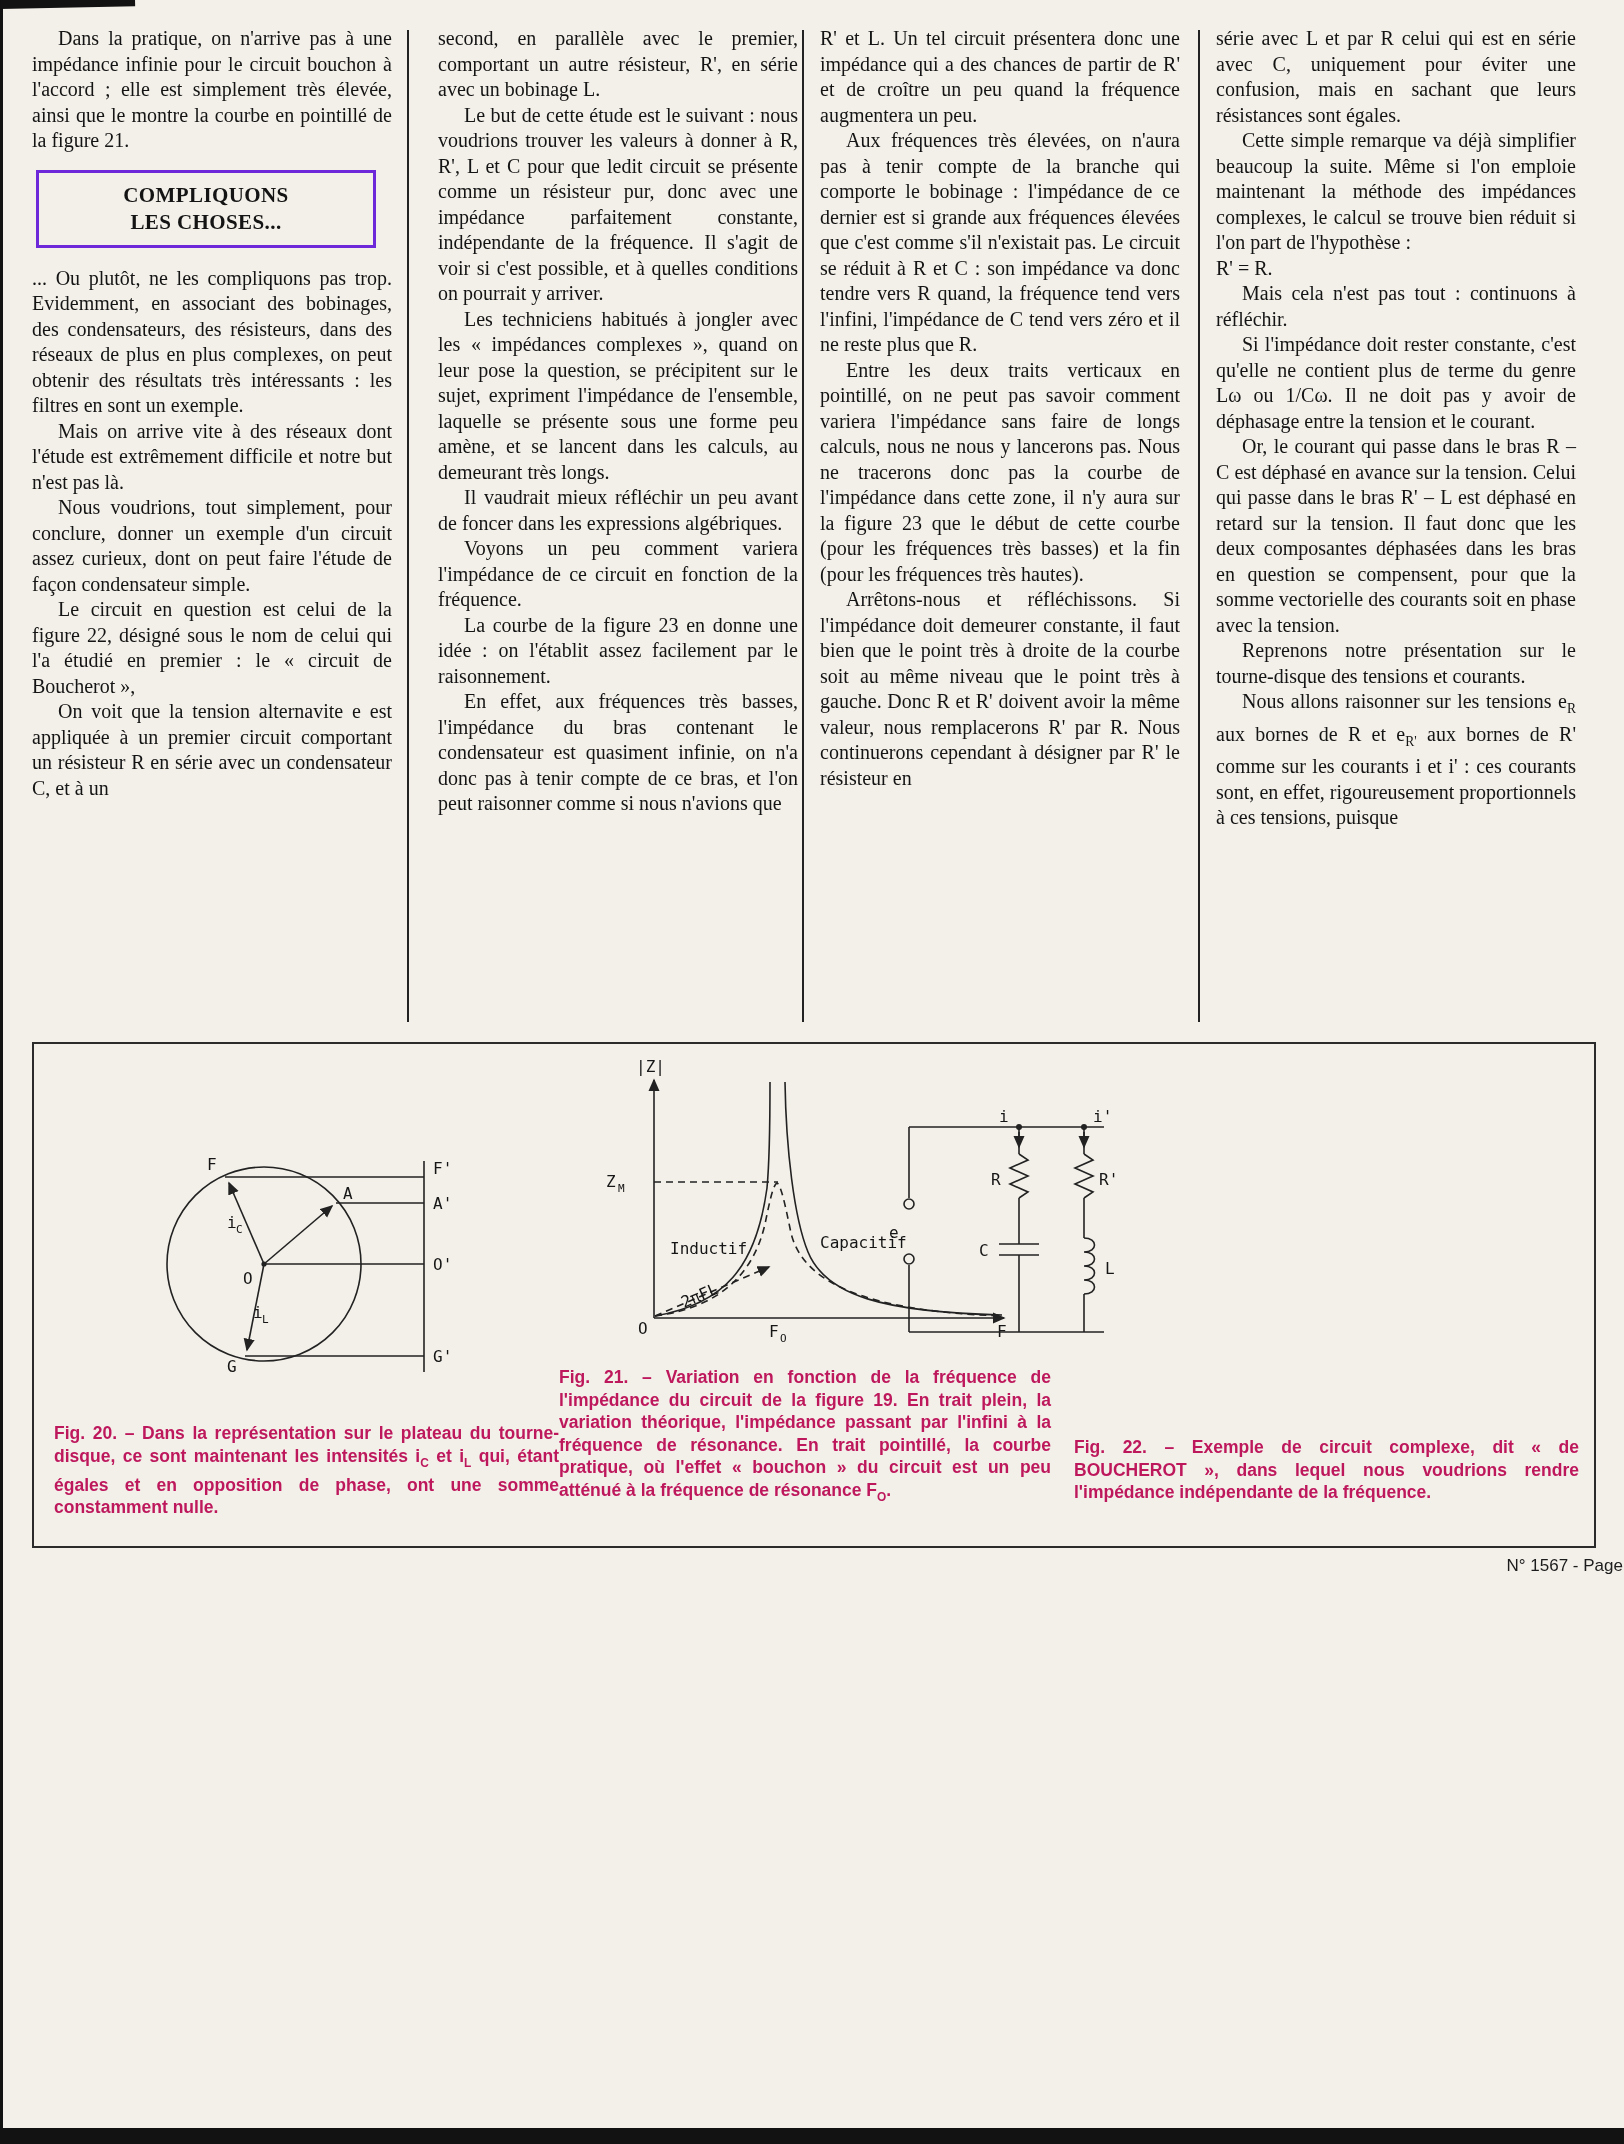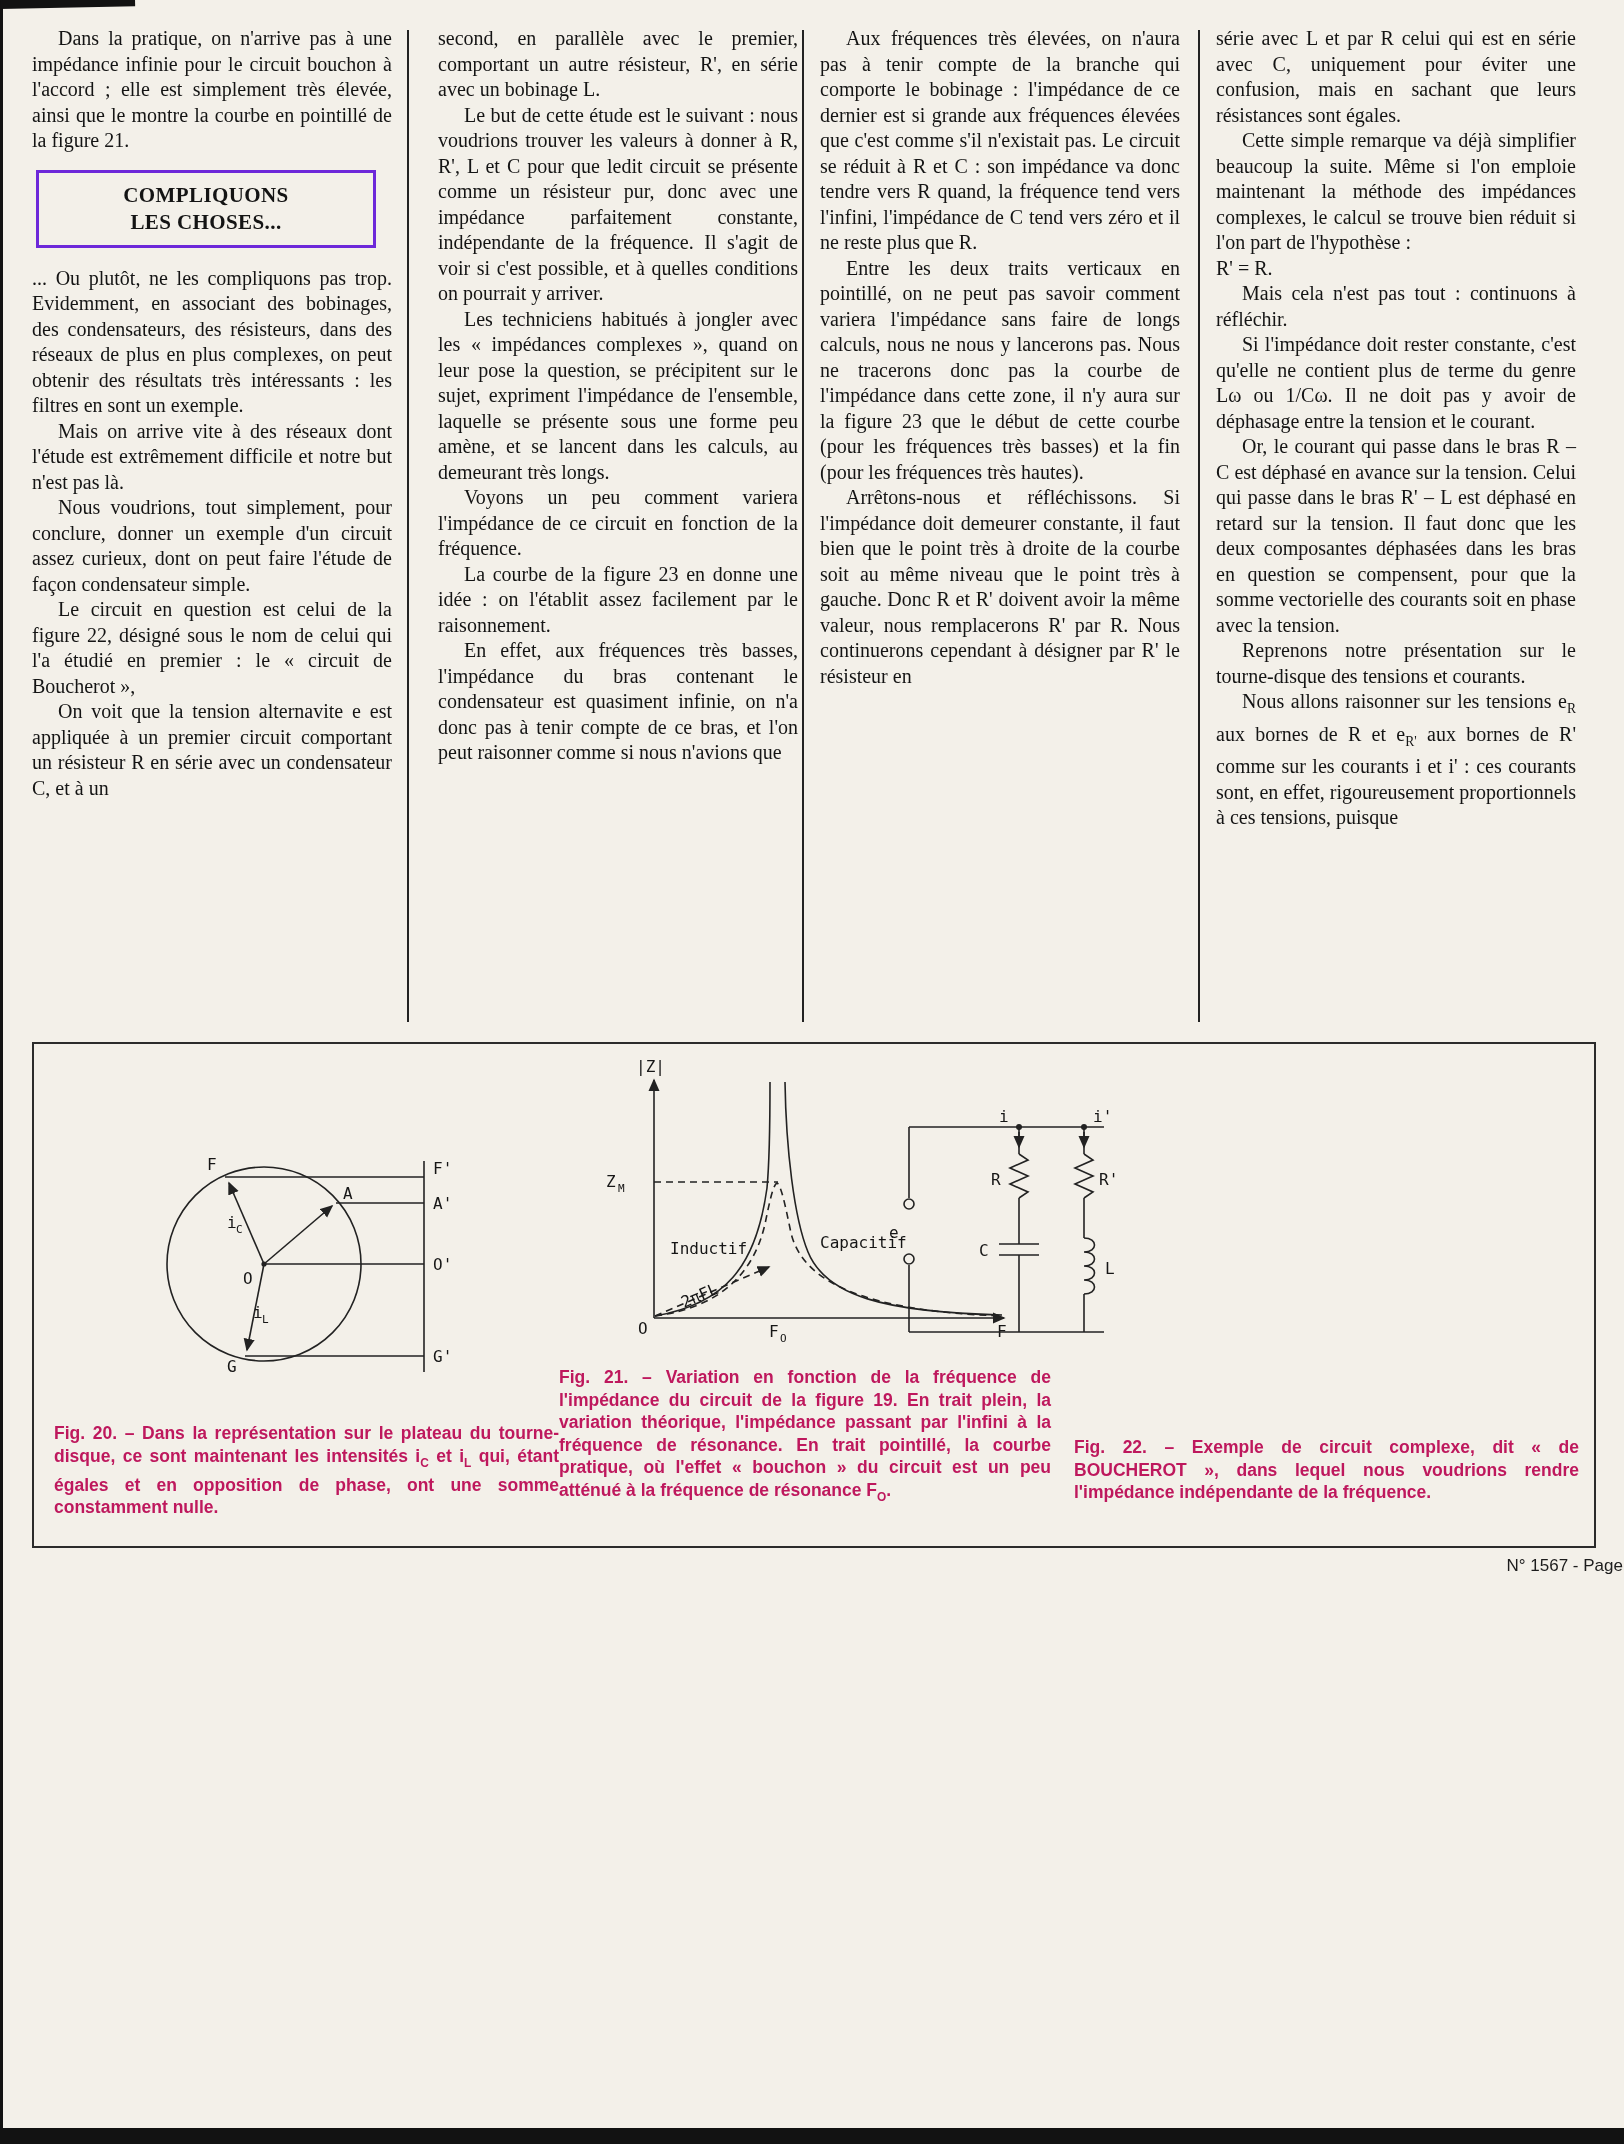--- a/index.html
+++ b/index.html
@@ -93,26 +93,28 @@
     <p>Mais on arrive vite à des réseaux dont l'étude est extrêmement difficile et notre but n'est pas là.</p>
     <p>Nous voudrions, tout simplement, pour conclure, donner un exemple d'un circuit assez curieux, dont on peut faire l'étude de façon condensateur simple.</p>
     <p>Le circuit en question est celui de la figure 22, désigné sous le nom de celui qui l'a étudié en premier : le « circuit de Boucherot »,</p>
     <p>On voit que la tension alternavite e est appliquée à un premier circuit comportant un résisteur R en série avec un condensateur C, et à un</p>
   </div>
 
   <div class="col col-2">
     <p class="noindent">second, en parallèle avec le premier, comportant un autre résisteur, R', en série avec un bobinage L.</p>
     <p>Le but de cette étude est le suivant : nous voudrions trouver les valeurs à donner à R, R', L et C pour que ledit circuit se présente comme un résisteur pur, donc avec une impédance parfaitement constante, indépendante de la fréquence. Il s'agit de voir si c'est possible, et à quelles conditions on pourrait y arriver.</p>
     <p>Les techniciens habitués à jongler avec les « impédances complexes », quand on leur pose la question, se précipitent sur le sujet, expriment l'impédance de l'ensemble, laquelle se présente sous une forme peu amène, et se lancent dans les calculs, au demeurant très longs.</p>
+    <p>Il vaudrait mieux réfléchir un peu avant de foncer dans les expressions algébriques.</p>
     <p>Voyons un peu comment variera l'impédance de ce circuit en fonction de la fréquence.</p>
     <p>La courbe de la figure 23 en donne une idée : on l'établit assez facilement par le raisonnement.</p>
     <p>En effet, aux fréquences très basses, l'impédance du bras contenant le condensateur est quasiment infinie, on n'a donc pas à tenir compte de ce bras, et l'on peut raisonner comme si nous n'avions que</p>
   </div>
 
   <div class="col col-3">
+    <p class="noindent">R' et L. Un tel circuit présentera donc une impédance qui a des chances de partir de R' et de croître un peu quand la fréquence augmentera un peu.</p>
     <p>Aux fréquences très élevées, on n'aura pas à tenir compte de la branche qui comporte le bobinage : l'impédance de ce dernier est si grande aux fréquences élevées que c'est comme s'il n'existait pas. Le circuit se réduit à R et C : son impédance va donc tendre vers R quand, la fréquence tend vers l'infini, l'impédance de C tend vers zéro et il ne reste plus que R.</p>
     <p>Entre les deux traits verticaux en pointillé, on ne peut pas savoir comment variera l'impédance sans faire de longs calculs, nous ne nous y lancerons pas. Nous ne tracerons donc pas la courbe de l'impédance dans cette zone, il n'y aura sur la figure 23 que le début de cette courbe (pour les fréquences très basses) et la fin (pour les fréquences très hautes).</p>
     <p>Arrêtons-nous et réfléchissons. Si l'impédance doit demeurer constante, il faut bien que le point très à droite de la courbe soit au même niveau que le point très à gauche. Donc R et R' doivent avoir la même valeur, nous remplacerons R' par R. Nous continuerons cependant à désigner par R' le résisteur en</p>
   </div>
 
   <div class="col col-4">
     <p class="noindent">série avec L et par R celui qui est en série avec C, uniquement pour éviter une confusion, mais en sachant que leurs résistances sont égales.</p>
     <p>Cette simple remarque va déjà simplifier beaucoup la suite. Même si l'on emploie maintenant la méthode des impédances complexes, le calcul se trouve bien réduit si l'on part de l'hypothèse :</p>
     <p class="noindent">R' = R.</p>
     <p>Mais cela n'est pas tout : continuons à réfléchir.</p>

